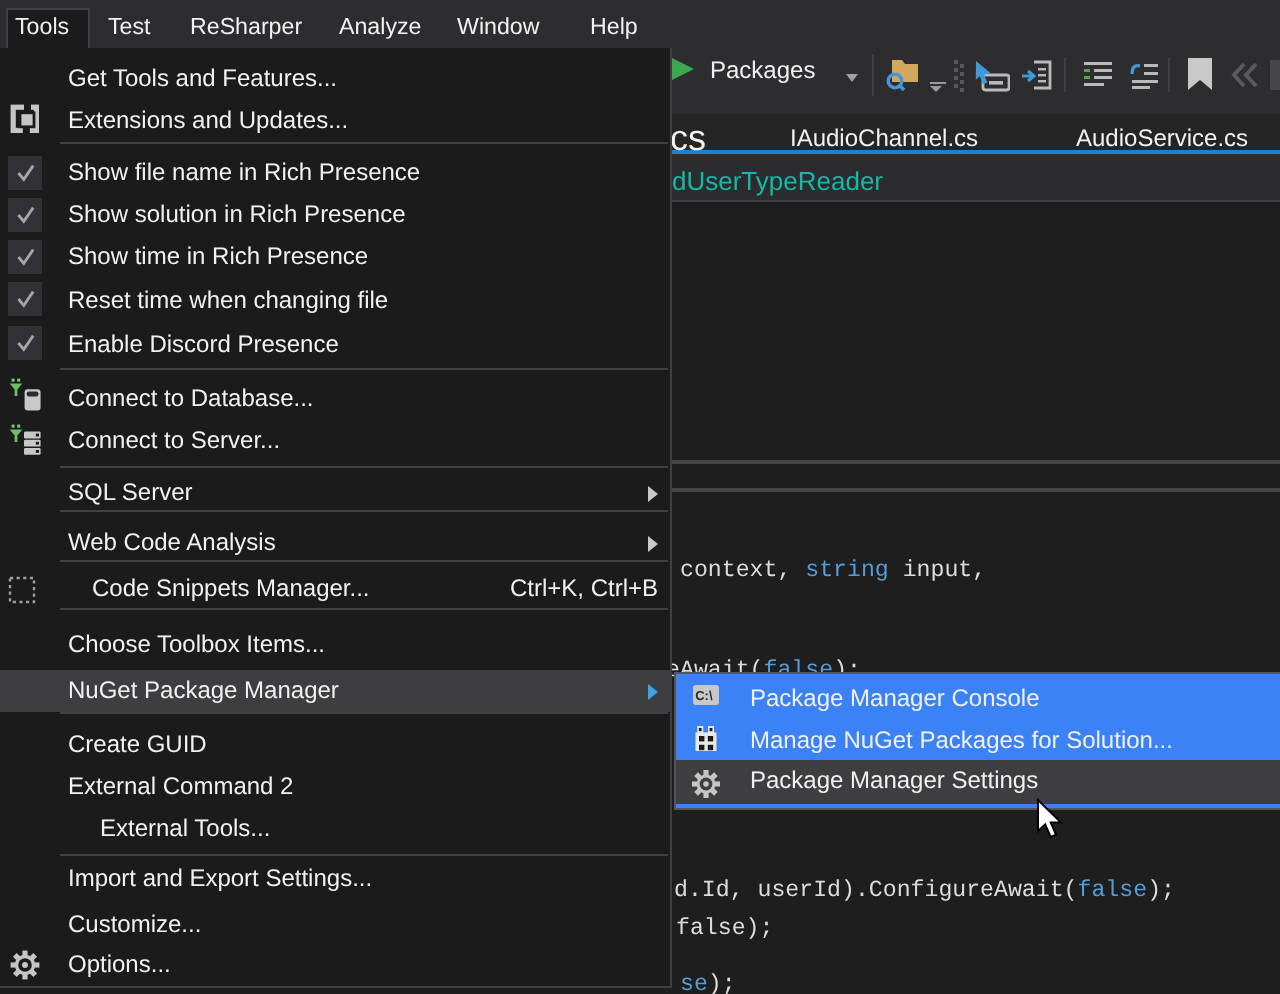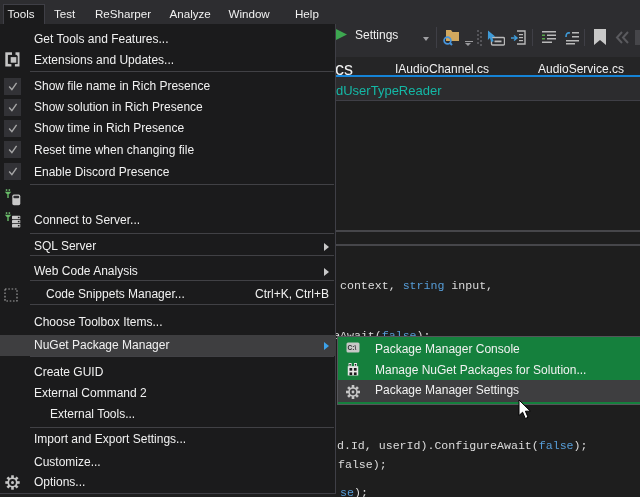--- a/index.html
+++ b/index.html
@@ -33,21 +33,21 @@
   <span style="position:absolute;left:54px;">Test</span>
   <span style="position:absolute;left:95px;">ReSharper</span>
   <span style="position:absolute;left:169.5px;">Analyze</span>
   <span style="position:absolute;left:228.5px;">Window</span>
   <span style="position:absolute;left:295px;">Help</span>
 </div>
 
 <svg class="abs" style="left:336px;top:29px;" width="11" height="11" viewBox="0 0 11 11">
     <polygon points="0,0 11,5.5 0,11" fill="#3da750"></polygon>
   </svg>
-<div class="abs" style="left:355px;top:27px;height:17px;line-height:17px;font-size:12px;color:#f1f1f1;">Settings</div>
+<div class="abs" style="left:355px;top:27px;height:17px;line-height:17px;font-size:12px;color:#f1f1f1;">Packages</div>
 <div class="abs" style="left:422.5px;top:36.5px;width:0;height:0;border-top:4px solid #a0a0a3;border-left:3.5px solid transparent;border-right:3.5px solid transparent;"></div>
 <div class="abs" style="left:436px;top:27px;width:1px;height:21px;background:#3f3f46;"></div>
 
 <svg class="abs" style="left:443px;top:28.5px;" width="17" height="17" viewBox="0 0 17 17">
   <path d="M3,1 h5 l1.5,2 h6.5 v9 h-13 z" fill="#d2a85e"></path>
   <circle cx="4.5" cy="11.5" r="3.4" fill="none" stroke="#4795dc" stroke-width="1.7"></circle>
   <line x1="7" y1="14" x2="9" y2="16" stroke="#4795dc" stroke-width="1.9"></line>
 </svg>
 <div class="abs" style="left:465px;top:43px;width:0;height:0;border-top:3.5px solid #9a9a9d;border-left:3.5px solid transparent;border-right:3.5px solid transparent;"></div>
 <div class="abs" style="left:464.5px;top:40.5px;width:8px;height:1.5px;background:#9a9a9d;"></div>
@@ -120,20 +120,23 @@
   <div class="mi" style="top:94.2px;">
       <span class="t">Show time in Rich Presence</span>
     </div>
   <div class="mi" style="top:115.5px;">
       <span class="t">Reset time when changing file</span>
     </div>
   <div class="mi" style="top:137.5px;">
       <span class="t">Enable Discord Presence</span>
     </div>
   <div class="sep" style="top:159.5px;"></div>
+  <div class="mi" style="top:164.5px;">
+      <span class="t">Connect to Database...</span>
+    </div>
   <div class="mi" style="top:185.6px;">
       <span class="t">Connect to Server...</span>
     </div>
   <div class="sep" style="top:208.5px;"></div>
   <div class="mi" style="top:211.8px;">
       <span class="t">SQL Server</span>
       <span class="arr"></span>
     </div>
   <div class="sep" style="top:230.8px;"></div>
   <div class="mi" style="top:237px;">
@@ -234,21 +237,21 @@
       <rect x="6.2" y="0.3" width="2.6" height="14.4"></rect>
       <rect x="0.3" y="6.2" width="14.4" height="2.6"></rect>
       <rect x="6.2" y="0.3" width="2.6" height="14.4" transform="rotate(45 7.5 7.5)"></rect>
       <rect x="6.2" y="0.3" width="2.6" height="14.4" transform="rotate(-45 7.5 7.5)"></rect>
     </g>
     <circle cx="7.5" cy="7.5" r="3.4" fill="#1b1b1c"></circle>
     <circle cx="7.5" cy="7.5" r="1.5" fill="#c5c5c5"></circle>
   </svg>
 </div>
 
-<div class="abs" style="left:337px;top:336px;width:303px;height:69px;background:#15803d;border:1px solid #55555a;border-right:none;box-sizing:border-box;z-index:11;">
+<div class="abs" style="left:337px;top:336px;width:303px;height:69px;background:#3b82f6;border:1px solid #55555a;border-right:none;box-sizing:border-box;z-index:11;">
   <div class="abs" style="left:0;top:1.5px;width:303px;height:21.3px;line-height:21.3px;color:#f1f1f1;font-size:12px;">
       <span style="position:absolute;left:37px;white-space:nowrap;">Package Manager Console</span>
     </div>
   <div class="abs" style="left:0;top:43.4px;width:302px;height:21.5px;line-height:21.5px;background:#3e3e40;color:#f1f1f1;font-size:12px;">
       <span style="position:absolute;left:37px;white-space:nowrap;">Package Manager Settings</span>
     </div>
   <div class="abs" style="left:0;top:23px;width:303px;height:21.3px;line-height:21.3px;color:#f1f1f1;font-size:12px;">
       <span style="position:absolute;left:37px;white-space:nowrap;">Manage NuGet Packages for Solution...</span>
     </div>
 

